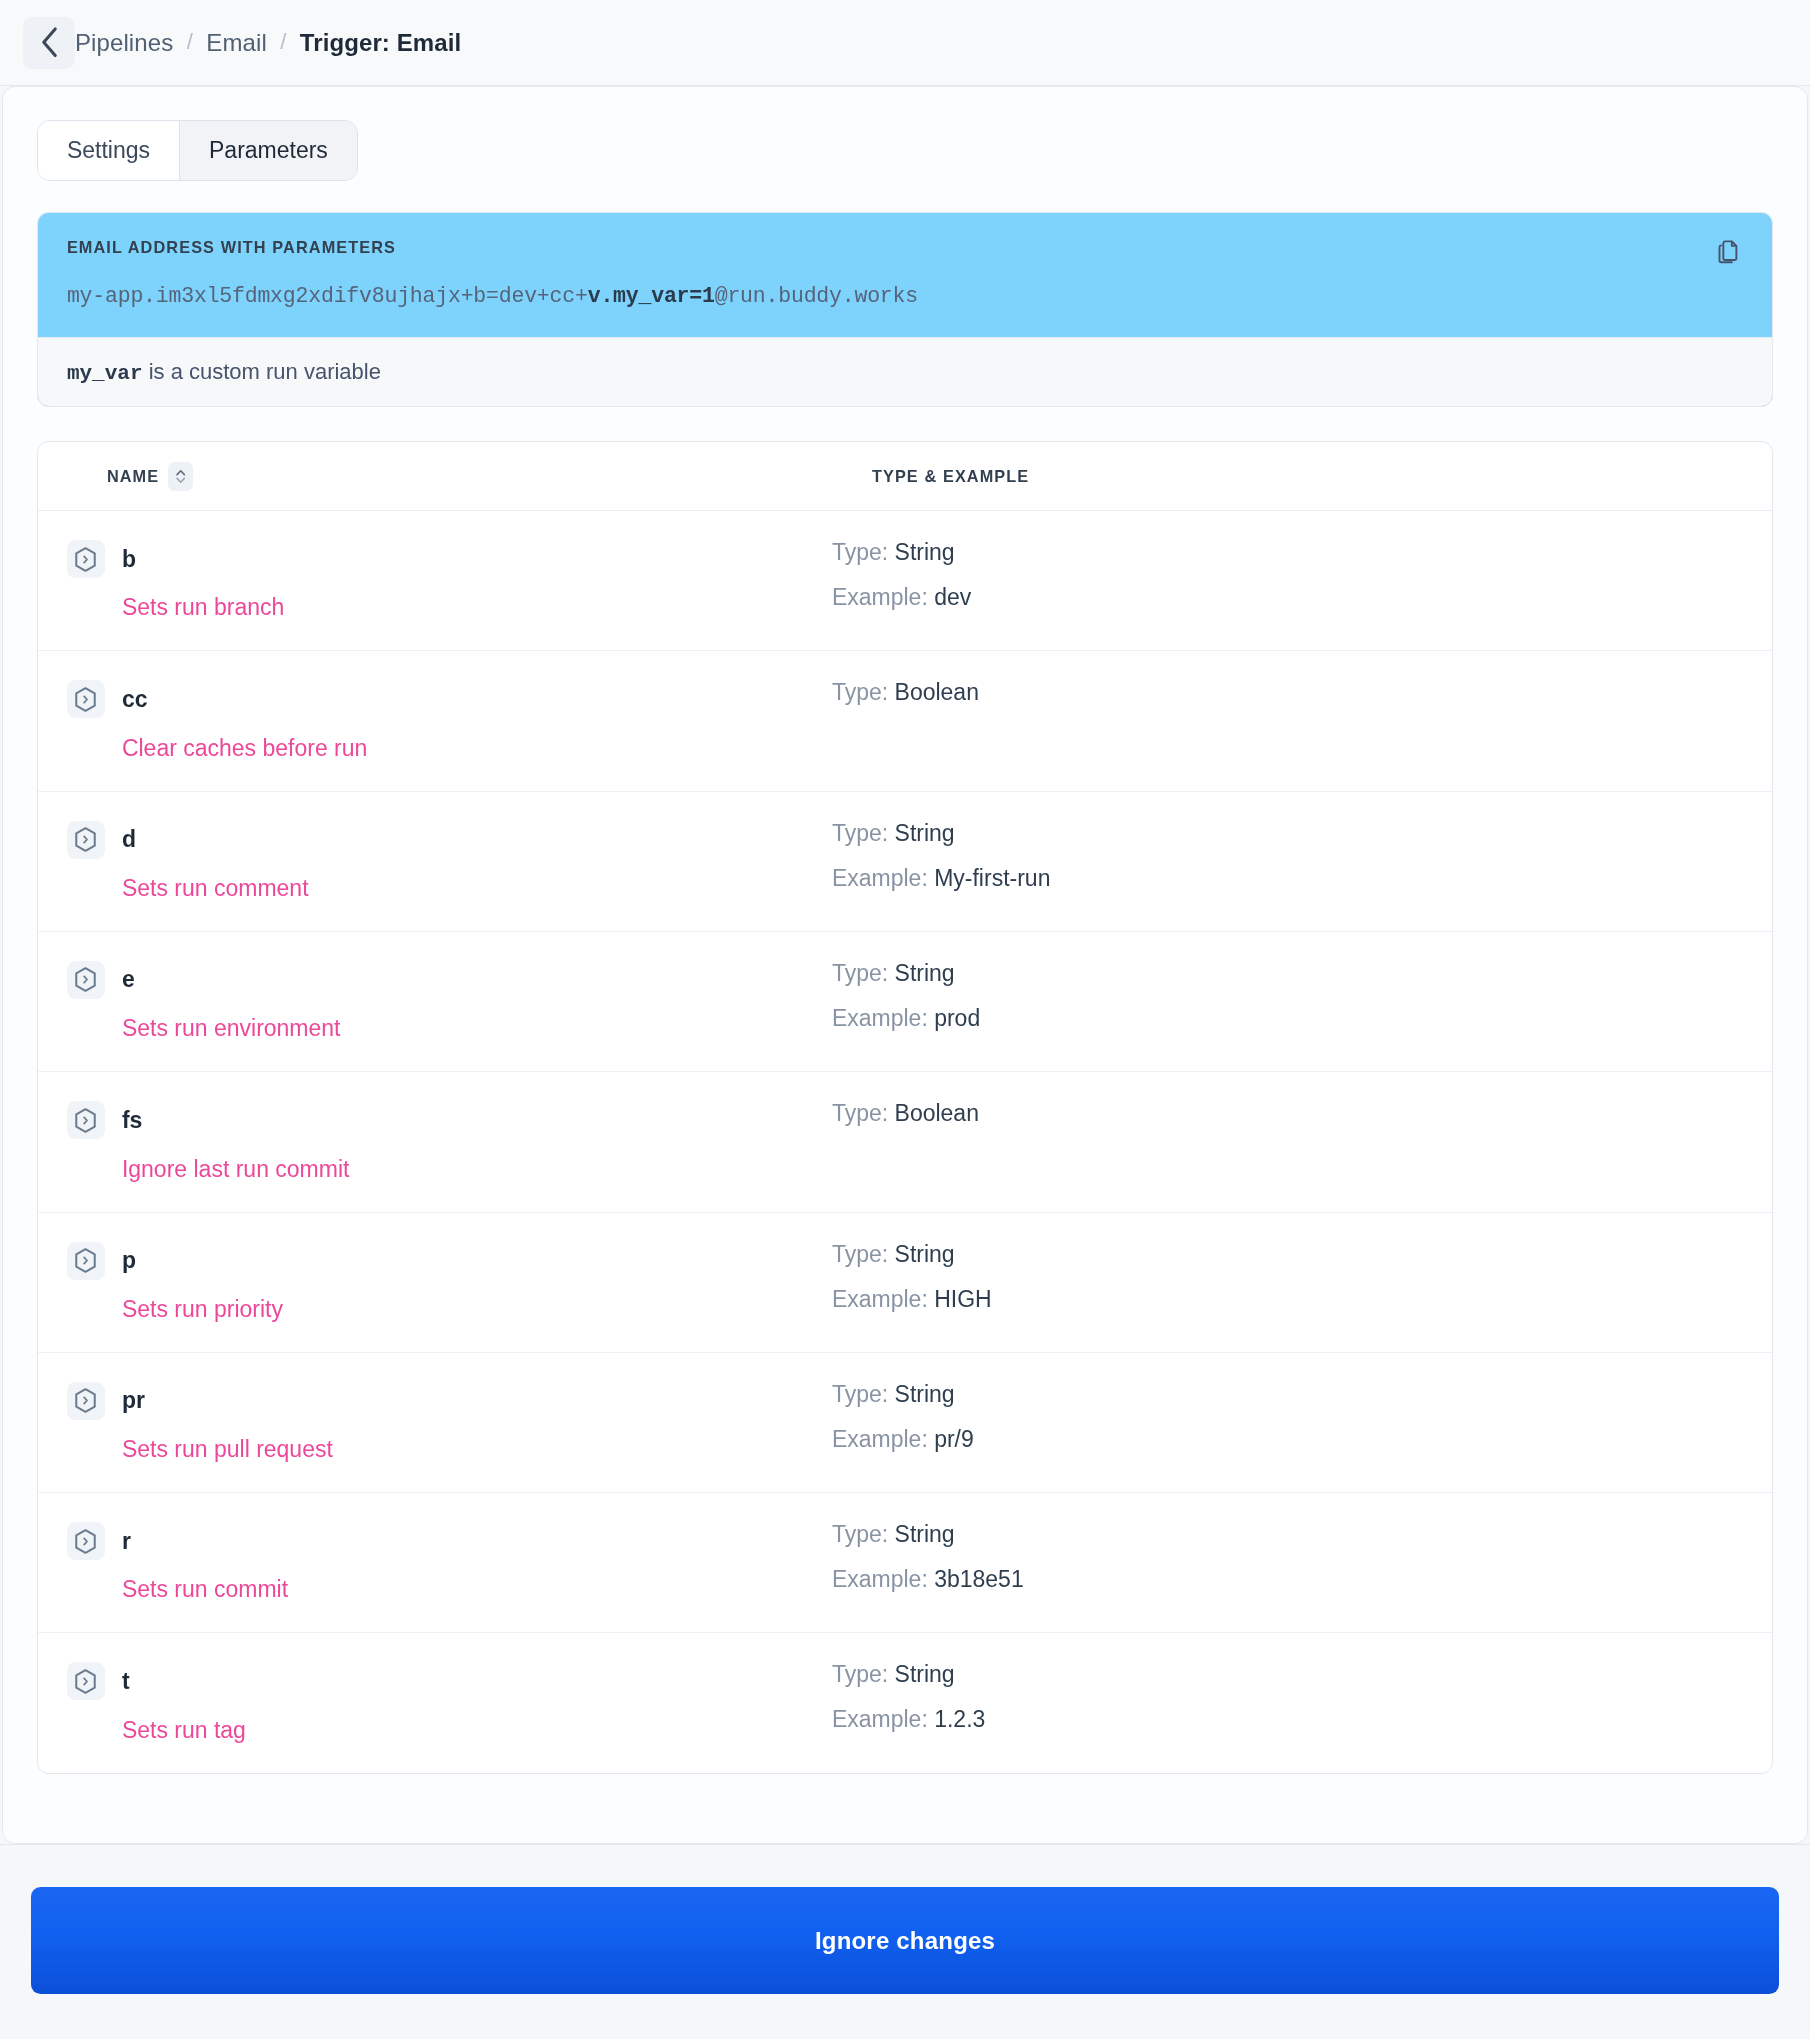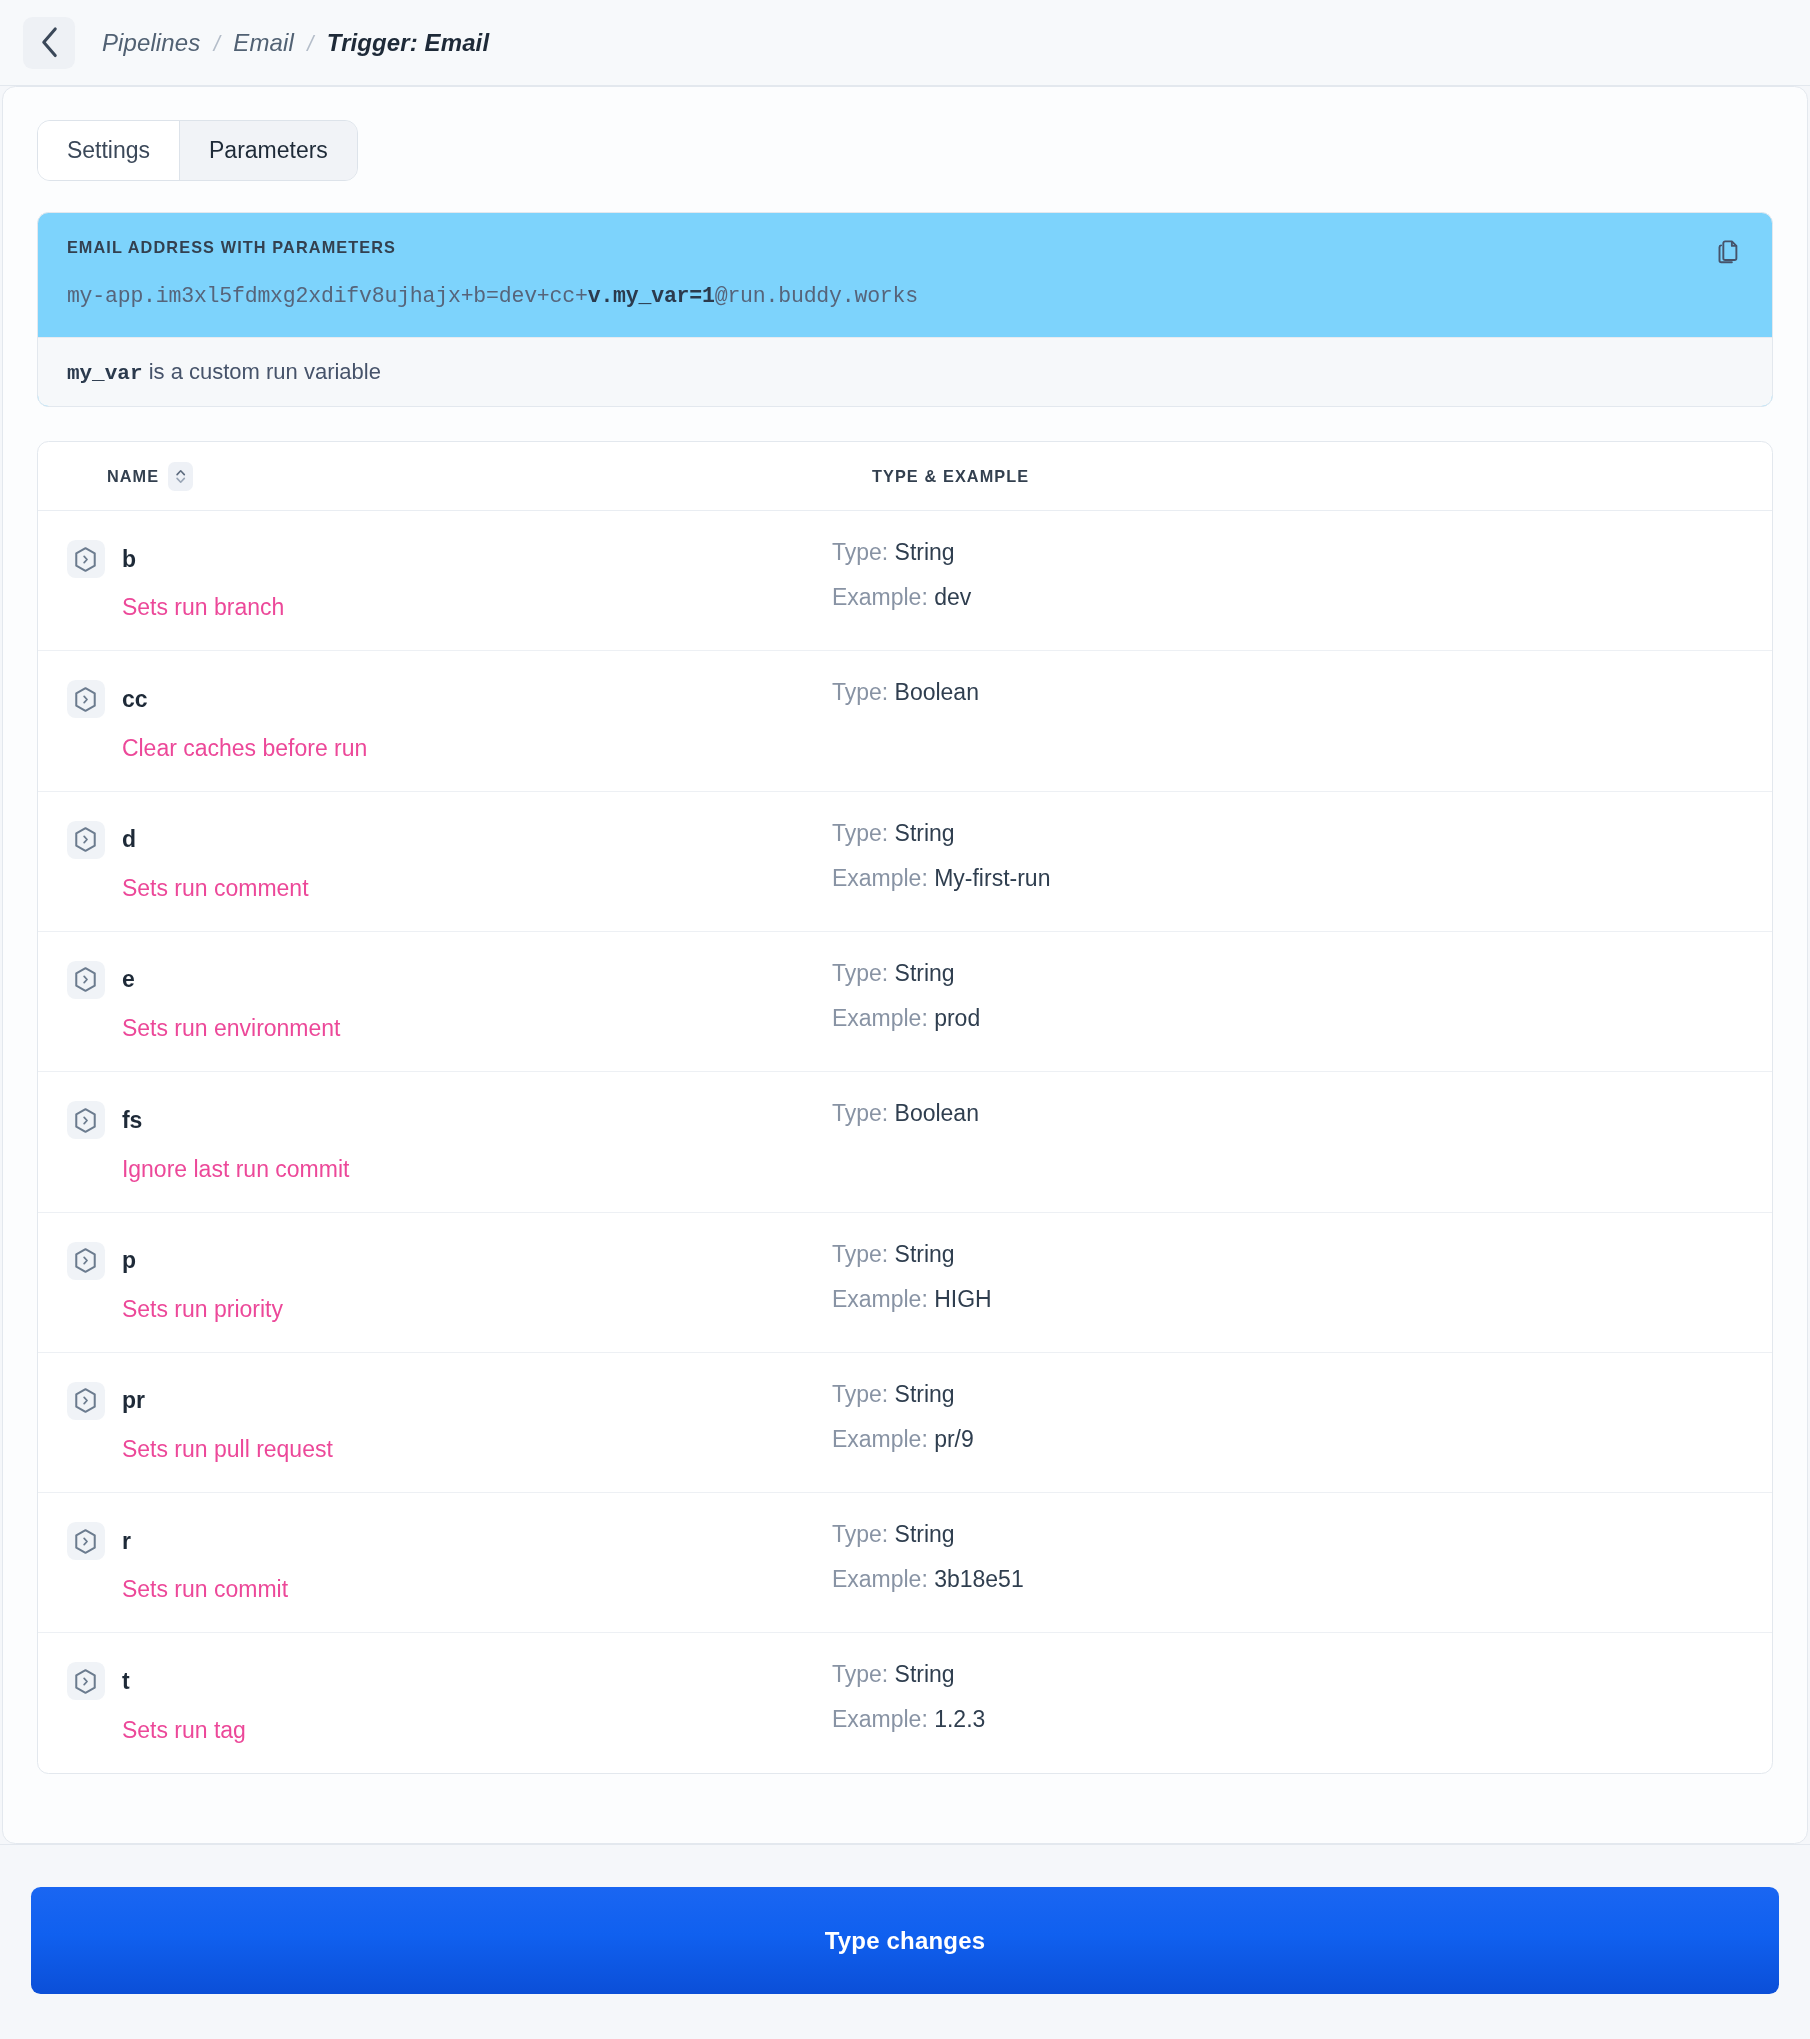--- a/index.html
+++ b/index.html
@@ -39,25 +39,23 @@
     display: flex;
     align-items: center;
     justify-content: center;
     cursor: pointer;
     flex: 0 0 auto;
   }
   .back-btn svg { display: block; }
 
   .breadcrumb {
     display: flex;
-    align-items: flex-end;
-    margin-left: 27px;
+    align-items: flex-start;
     font-size: 24px;
     letter-spacing: 0.1px;
-    font-style: italic;
   }
   .crumb {
     color: #516173;
     cursor: pointer;
     white-space: nowrap;
   }
   .crumb.current {
     color: #1e2a38;
     font-weight: 700;
     cursor: default;
@@ -494,16 +492,16 @@
             <div class="row-type-col">
               <div class="kv"><span>Type:</span> <b>String</b></div>
               <div class="kv"><span>Example:</span> <b>1.2.3</b></div>
             </div>
           </div>
         </div>
     </div>
   </div>
 
   <div class="footer">
-    <button class="apply-btn">Type changes</button>
+    <button class="apply-btn">Ignore changes</button>
   </div>
 </div>
 
 
 </body></html>

